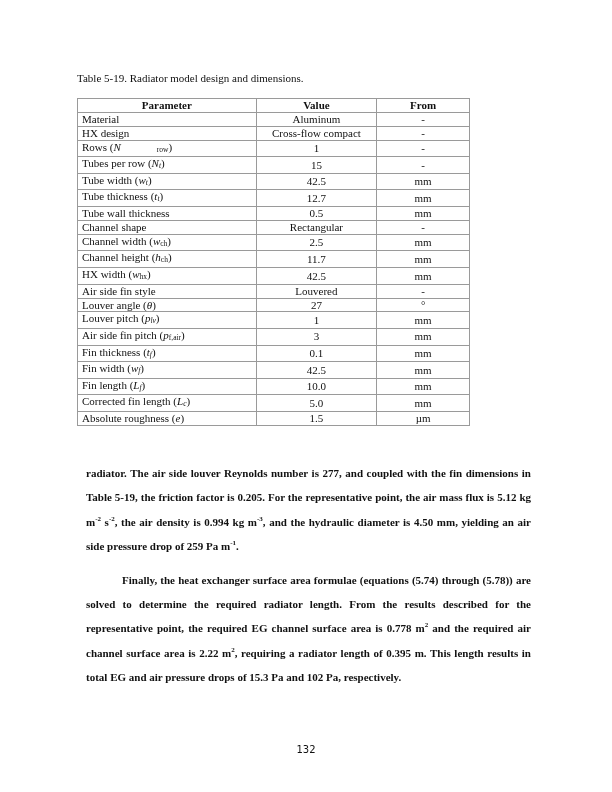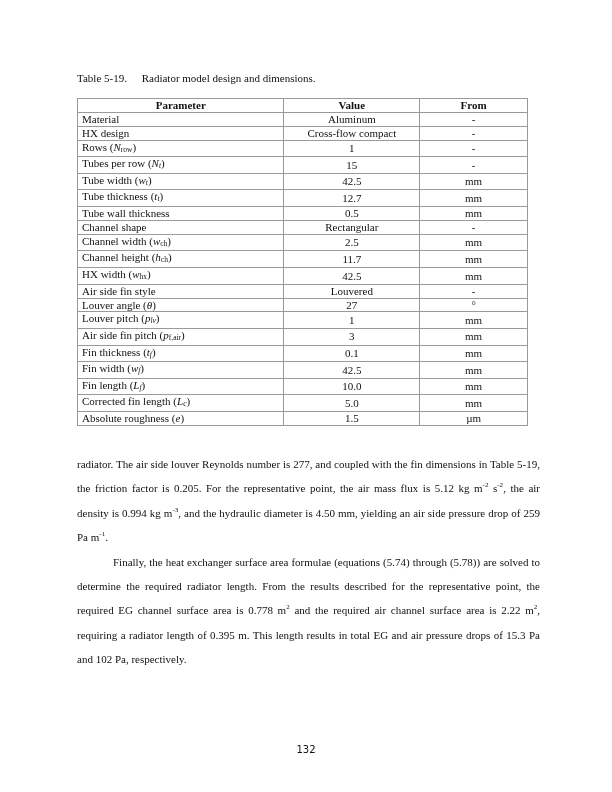--- a/index.html
+++ b/index.html
@@ -1,29 +1,29 @@
 <!DOCTYPE html>
 <html><head>
   <meta charset="utf-8">
   <style>
     html, body { margin: 0; padding: 0; background: #ffffff; }
     body { width: 612px; height: 792px; position: relative; overflow: hidden;
            font-family: "Liberation Serif", serif; color: #111; }
     .caption { position: absolute; left: 77px; top: 72px; font-size: 11px; }
-    .caption .num { margin-right: 12px; }
-    table.dims { position: absolute; left: 77px; top: 98px; width: 451px;
+    .caption .num { margin-right: 0; }
+    table.dims { position: absolute; left: 77px; top: 98px; width: 393px;
                  border-collapse: collapse; font-size: 11px; line-height: 12.6px; }
     table.dims th, table.dims td { border: 1px solid #9a9a9a; padding: 0 4px; height: 12.9px; }
     table.dims th { font-weight: bold; text-align: center; }
     table.dims td.c { text-align: center; }
     col.c1 { width: 207px; } col.c2 { width: 136px; } col.c3 { width: 108px; }
     .sub { font-size: 7.5px; vertical-align: -1px; }
     .body-text { position: absolute; left: 77px; width: 463px; top: 452px;
                  font-size: 11px; line-height: 24.4px; text-align: justify; }
-    .body-text p { margin: 0; }
+    .body-text p { margin: 9px; font-weight: bold; }
     .body-text p.indent { text-indent: 36px; }
     sup { font-size: 7px; line-height: 0; }
     .page-num { position: absolute; left: 0; width: 612px; top: 744px; text-align: center;
                 font-family: "DejaVu Sans", sans-serif; font-size: 10px; }
   </style>
 </head>
 <body>
 
 <div class="caption">
   <span class="num">Table 5-19.</span>
@@ -48,21 +48,21 @@
         <td><span>Material</span></td>
         <td class="c">Aluminum</td>
         <td class="c">-</td>
       </tr>
       <tr>
         <td><span>HX design</span></td>
         <td class="c">Cross-flow compact</td>
         <td class="c">-</td>
       </tr>
       <tr>
-        <td><span>Rows</span> (<i>N</i><span class="sub" style="">row</span>)</td>
+        <td><span>Rows</span> (<i>N</i><span class="sub" style=" padding-left: 36px;">row</span>)</td>
         <td class="c">1</td>
         <td class="c">-</td>
       </tr>
       <tr>
         <td><span>Tubes per row</span> (<i>N</i><span class="sub" style="font-style: italic;">t</span>)</td>
         <td class="c">15</td>
         <td class="c">-</td>
       </tr>
       <tr>
         <td><span>Tube width</span> (<i>w</i><span class="sub" style="font-style: italic;">t</span>)</td>

